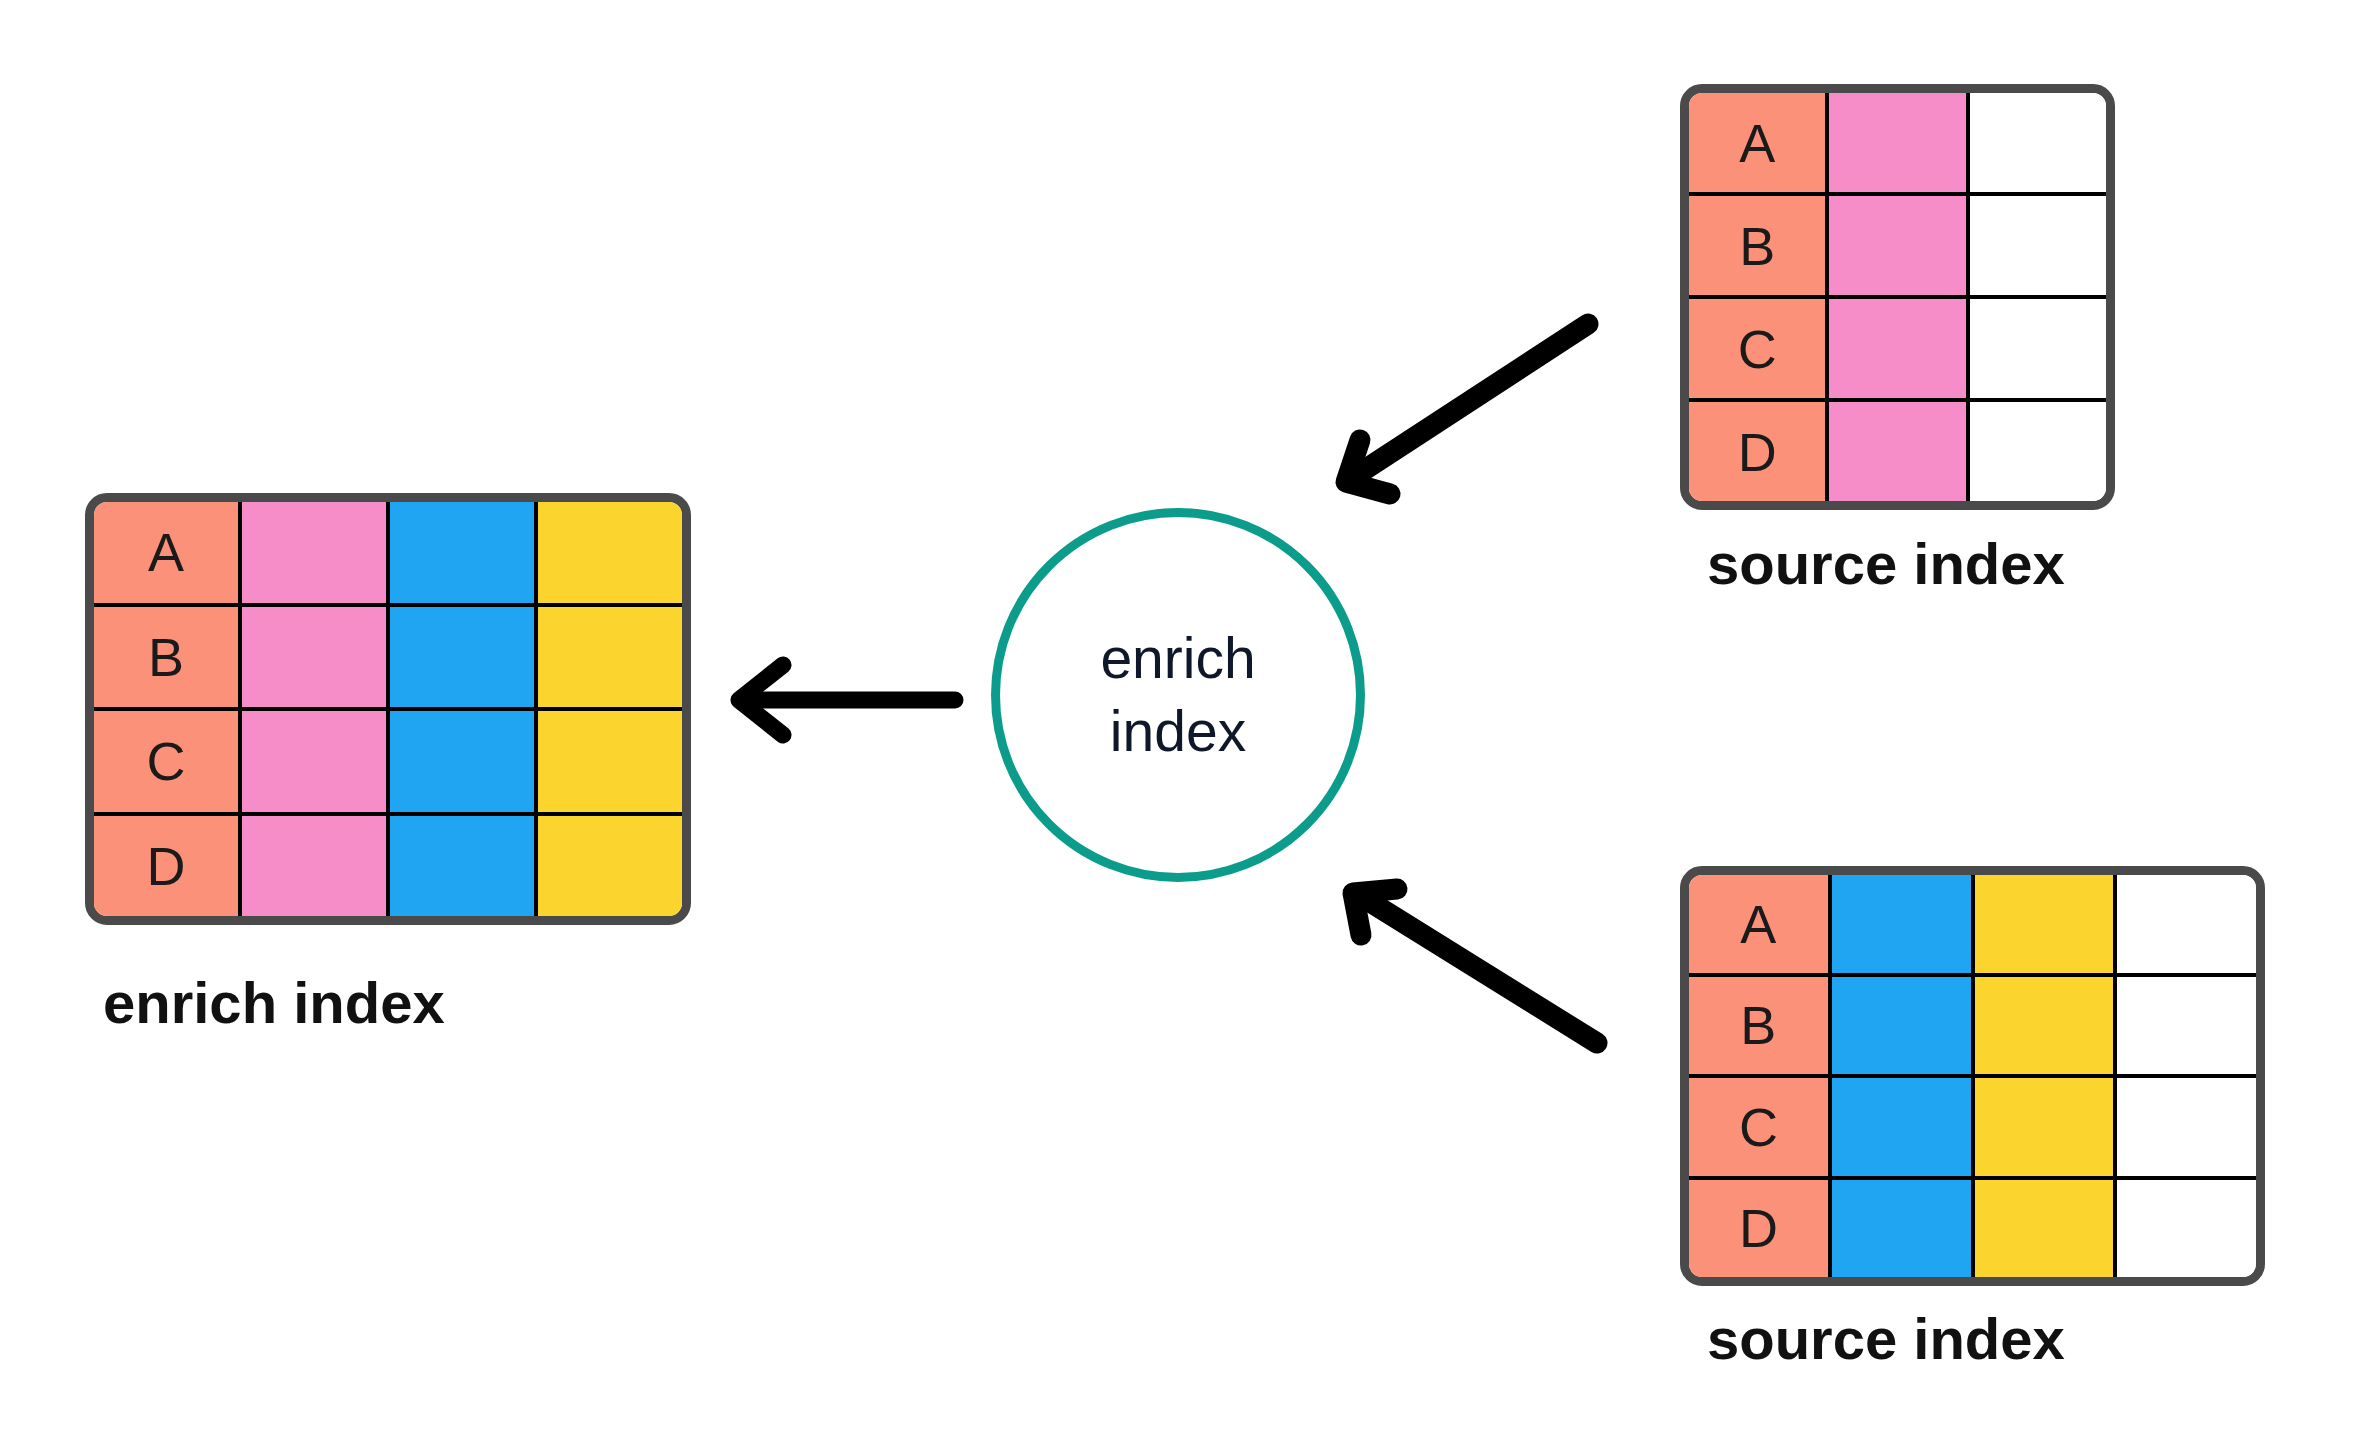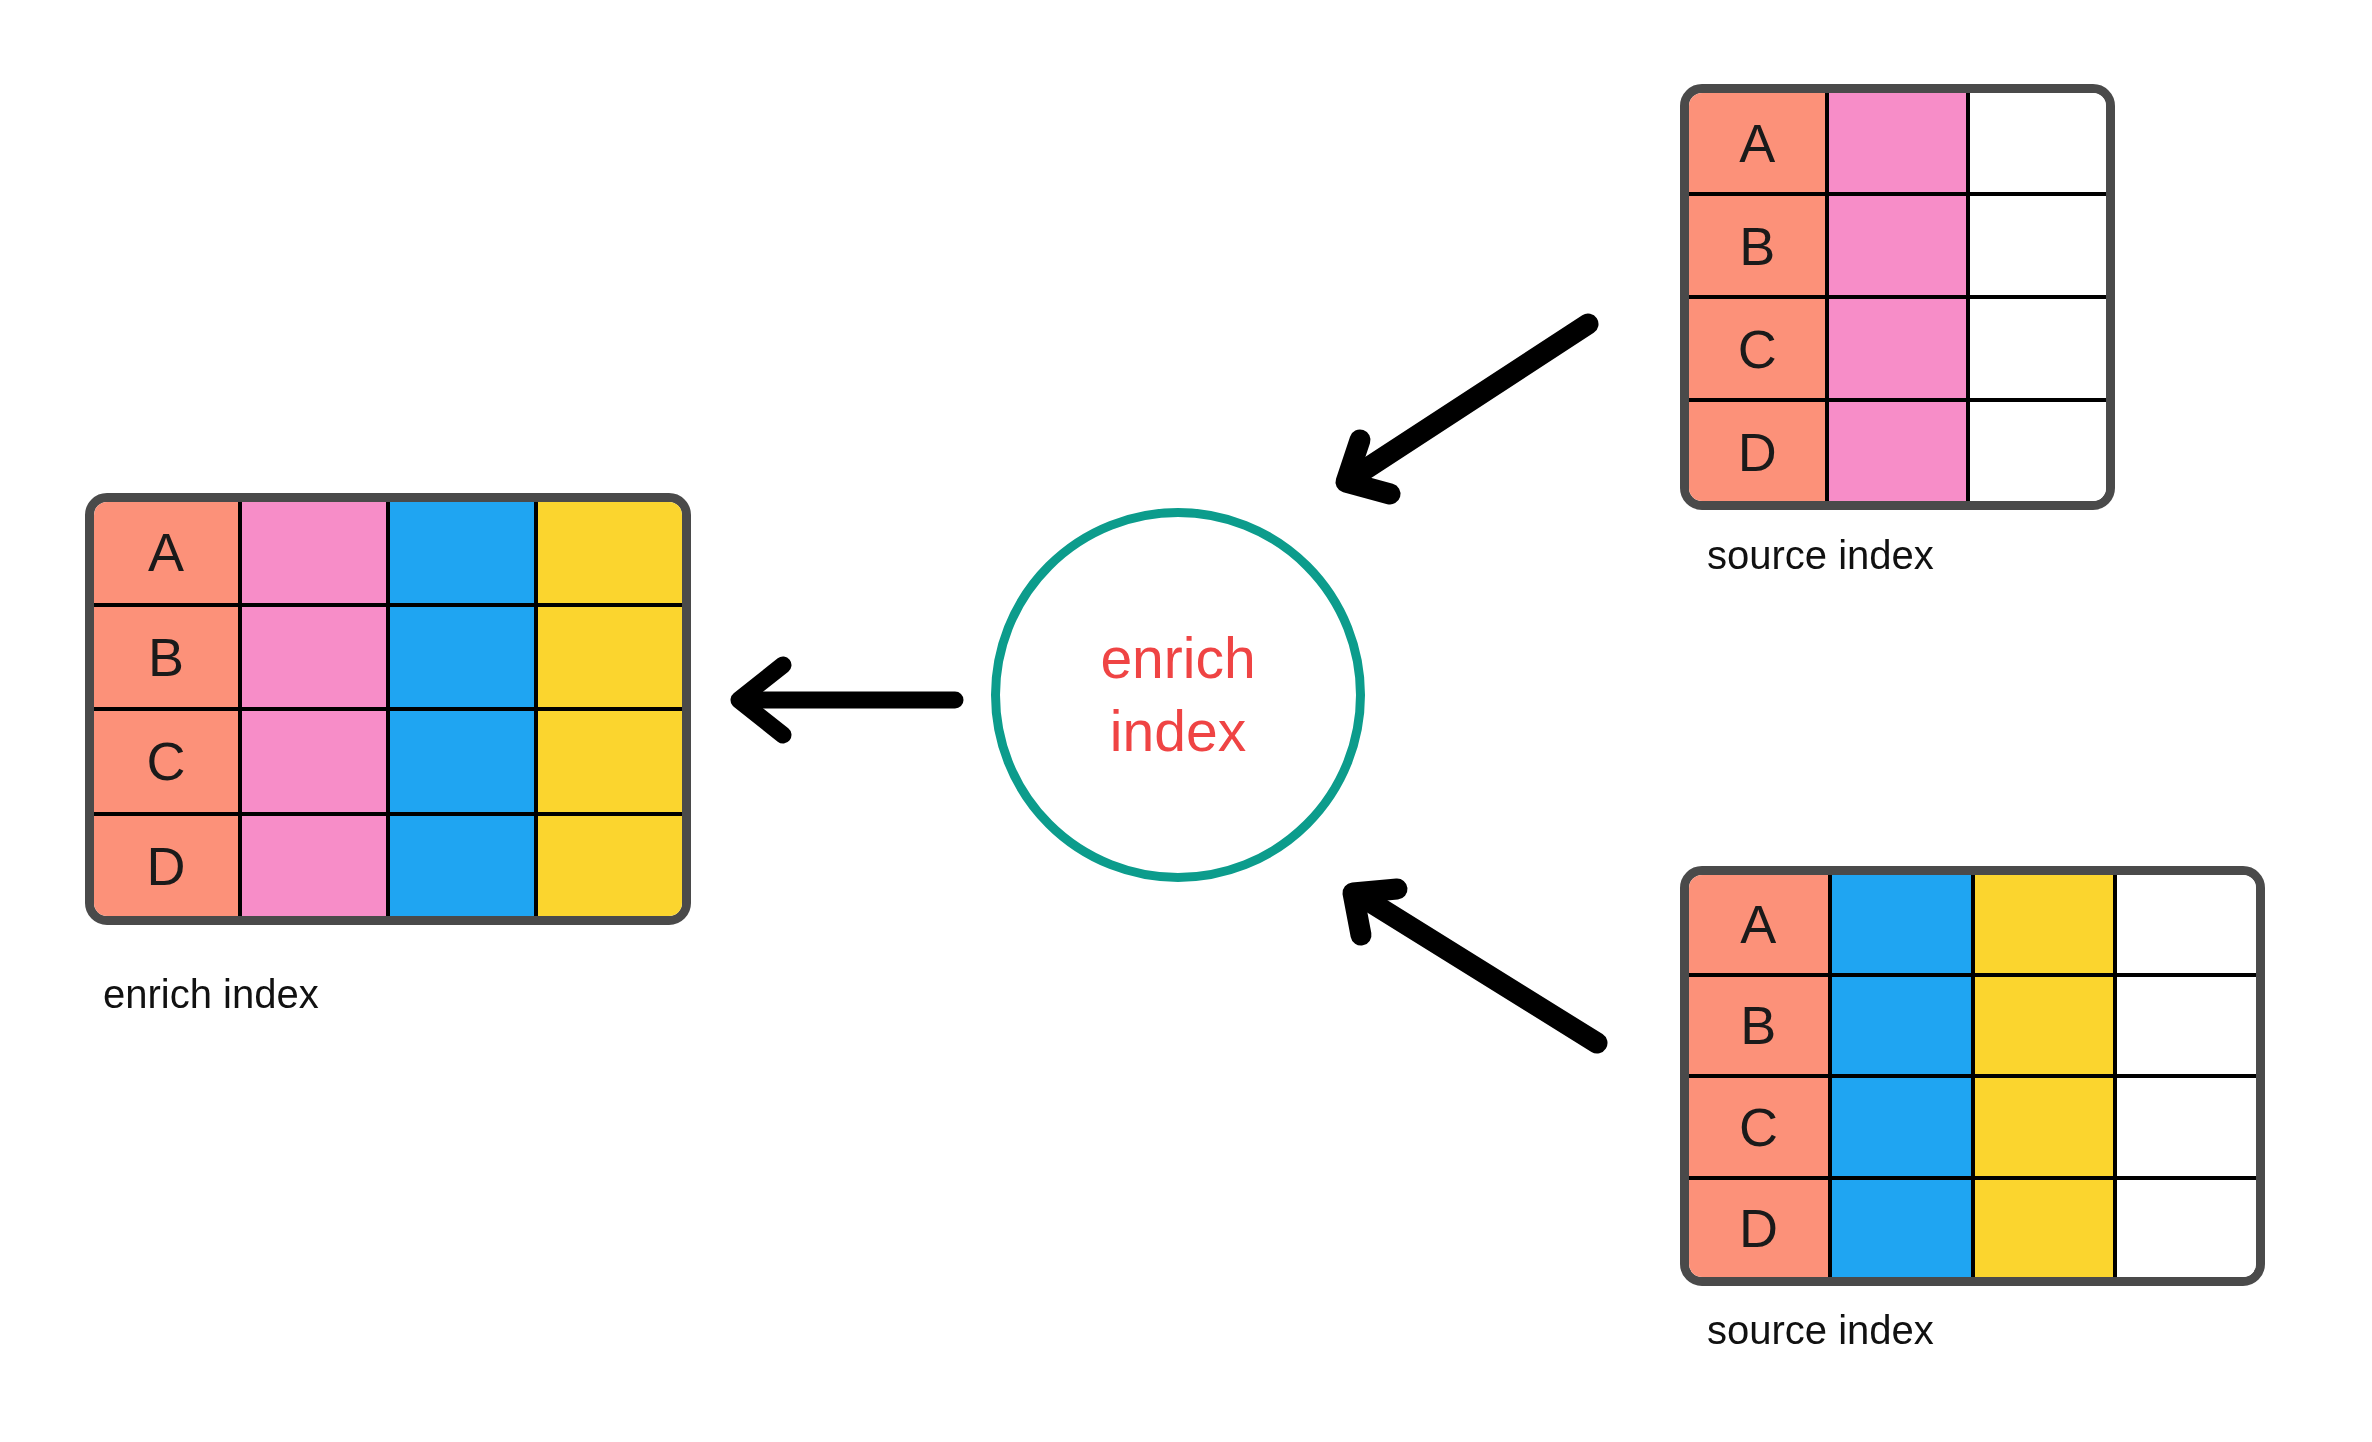--- a/index.html
+++ b/index.html
@@ -54,41 +54,42 @@
 
   .c-orange { background: #fc9179; }
   .c-pink   { background: #f78dc8; }
   .c-blue   { background: #1fa5f2; }
   .c-yellow { background: #fbd52e; }
   .c-white  { background: #ffffff; }
 
   
   .caption {
     position: absolute;
-    font-size: 40px;
+    font-size: 58px;
     color: #111111;
     white-space: nowrap;
     line-height: 1;
+    font-weight: bold;
   }
 
   
   .policy-circle {
     position: absolute;
     box-sizing: border-box;
     border-radius: 50%;
     border: 9px solid #0c9c8c;
     background: #ffffff;
     display: flex;
     flex-direction: column;
     align-items: center;
     justify-content: center;
   }
   .policy-line {
     font-size: 57px;
-    color: #ef4444;
+    color: #0f172a;
     line-height: 1.28;
     text-align: center;
   }
 
   
   .arrow-svg {
     position: absolute;
     overflow: visible;
   }
 </style>

